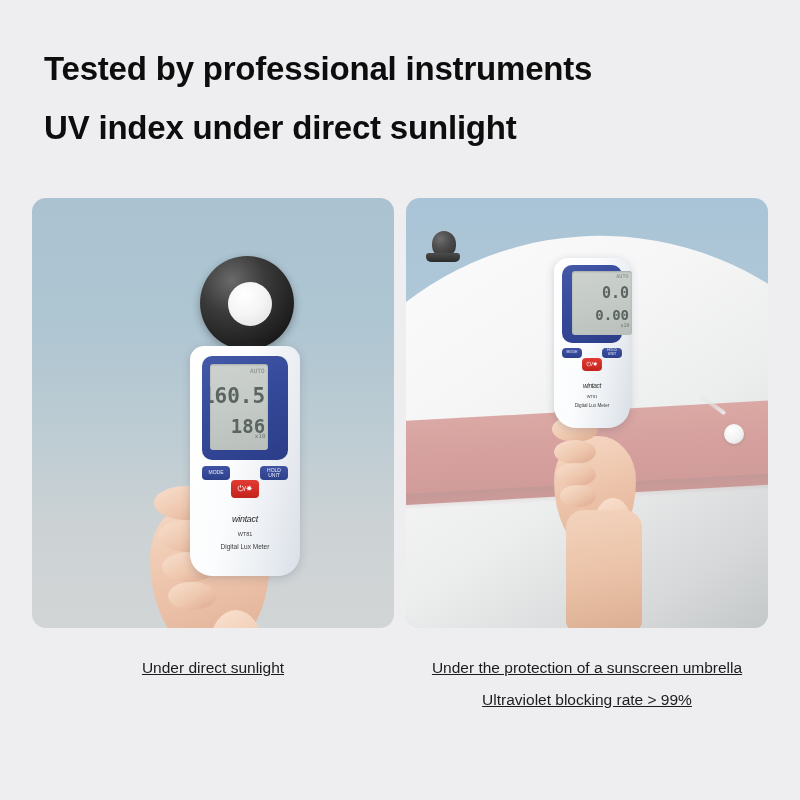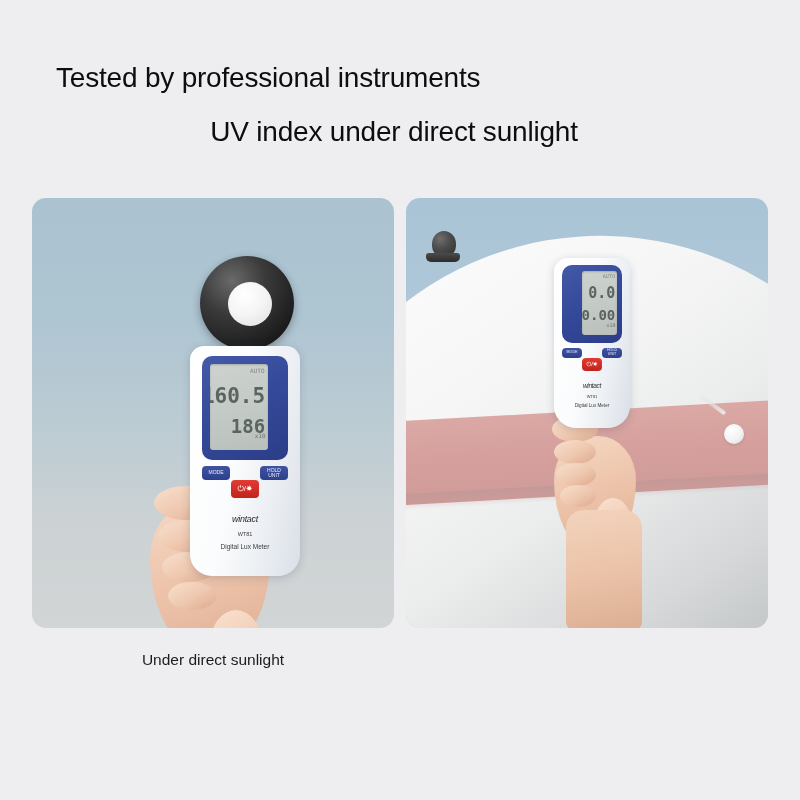--- a/index.html
+++ b/index.html
@@ -17,30 +17,29 @@
   }
 
   
   .heading {
     position: absolute;
     left: 44px;
     top: 52px;
     width: 700px;
   }
   .heading-line {
-    font-size: 28px;
-    font-weight: normal;
+    font-size: 33px;
+    font-weight: bold;
     color: #0d0d0d;
     letter-spacing: -0.2px;
     line-height: 1.0;
-    margin: 12px;
+    margin: 0;
   }
   .heading-line.second {
     margin-top: 26px;
-    text-align: center;
   }
 
   
   .panels {
     position: absolute;
     left: 32px;
     top: 198px;
     width: 736px;
     height: 430px;
     display: flex;
@@ -298,21 +297,22 @@
     gap: 12px;
   }
   .caption-col {
     width: 362px;
     text-align: center;
   }
   .caption-line {
     font-size: 15.5px;
     color: #1c1c1c;
     line-height: 1.0;
-    margin: 4px;
+    margin: 12px;
+    text-decoration: underline;
   }
   .caption-line.second {
     margin-top: 16px;
   }
 </style>
 </head>
 <body>
 
 <div class="heading">
   <p class="heading-line">Tested by professional instruments</p>
@@ -391,21 +391,21 @@
       <div class="finger" style="left:154px; top:287px; width:36px; height:22px;"></div>
       <div class="thumb" style="left:188px; top:300px; width:38px; height:54px;"></div>
       <div class="wrist" style="left:160px; top:312px; width:76px; height:120px;"></div>
     </div>
 
     <div class="meter" style="left:148px; top:60px; width:76px; height:170px;">
       <div class="meter-body"></div>
 
       <div class="meter-bezel" style="left:8px; top:7px; width:60px; height:78px;"></div>
 
-      <div class="lcd" style="left:28px; top:13px; width:35px; height:64px;">
+      <div class="lcd" style="left:18px; top:13px; width:60px; height:64px;">
         <span class="lcd-mini" style="font-size:5px;">AUTO</span>
         <span class="lcd-value" style="top:24%; font-size:15px;">0.0</span>
         <span class="lcd-value" style="top:58%; font-size:14px;">0.00</span>
         <span class="lcd-unit" style="right:4%; top:82%; font-size:5px;">x10</span>
       </div>
 
       <div class="btn-row" style="top:90px;">
         <div class="btn" style="left:8px; top:0px; width:20px; height:10px; font-size:3.6px;">
           <span>MODE</span>
         </div>
@@ -424,13 +424,17 @@
         <div class="brand-desc" style="font-size:4.6px; margin-top:4px;">Digital Lux Meter</div>
       </div>
     </div>
   </div>
 </div>
 
 <div class="captions">
   <div class="caption-col">
     <p class="caption-line">Under direct sunlight</p>
   </div>
+  <div class="caption-col">
+    <p class="caption-line">Under the protection of a sunscreen umbrella</p>
+    <p class="caption-line second">Ultraviolet blocking rate &gt; 99%</p>
+  </div>
 </div>
 
 </body></html>

